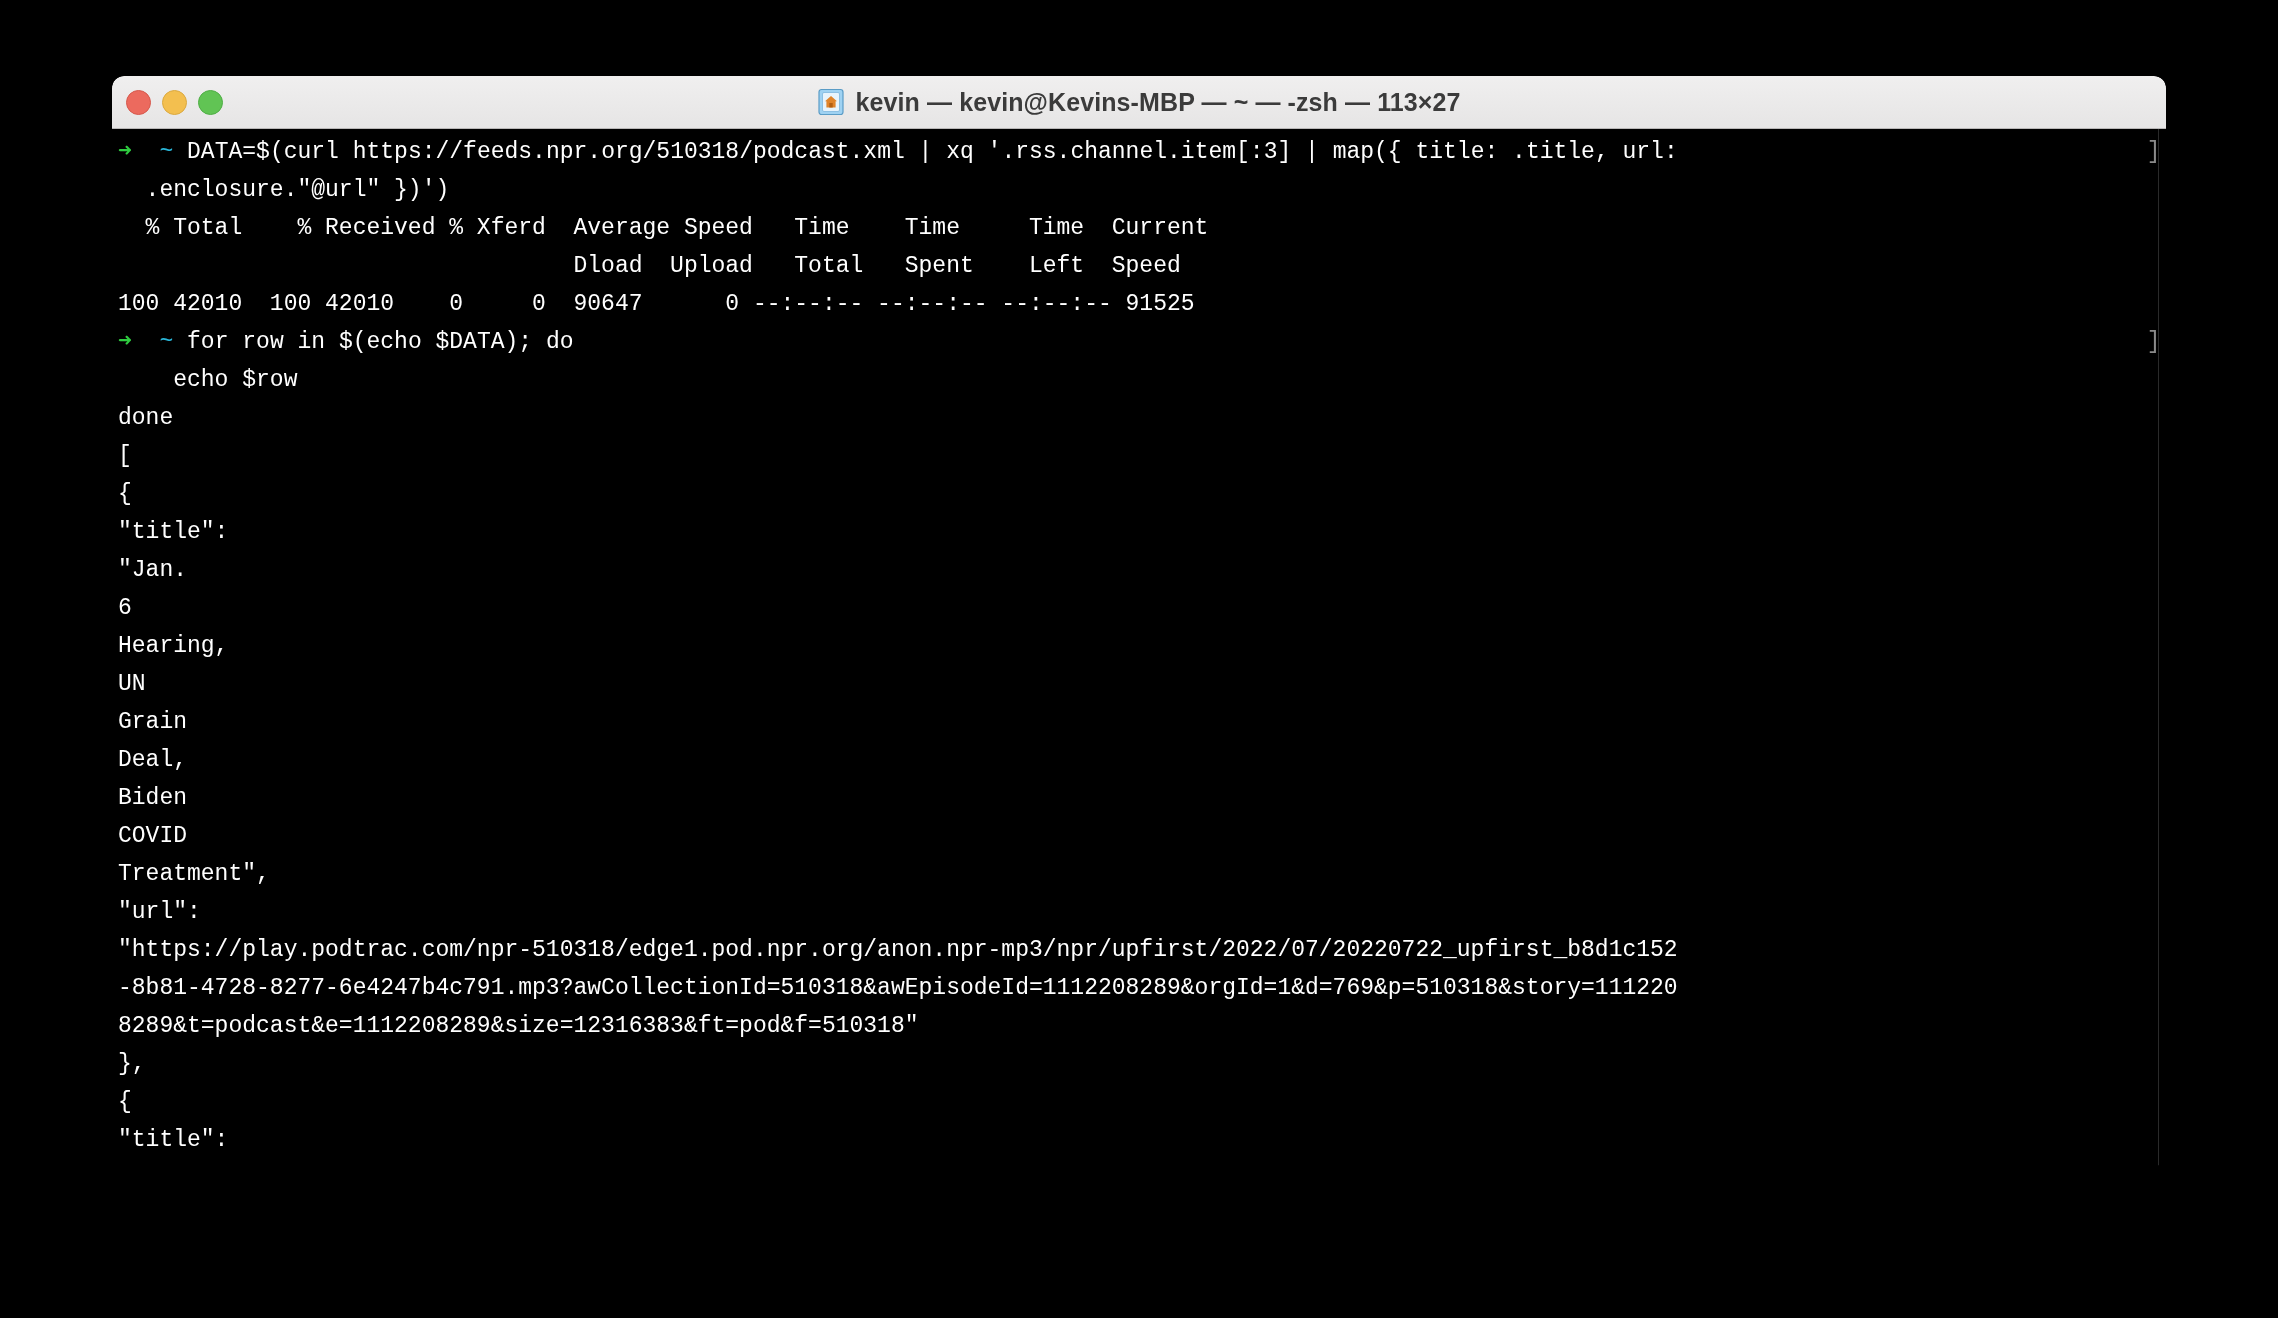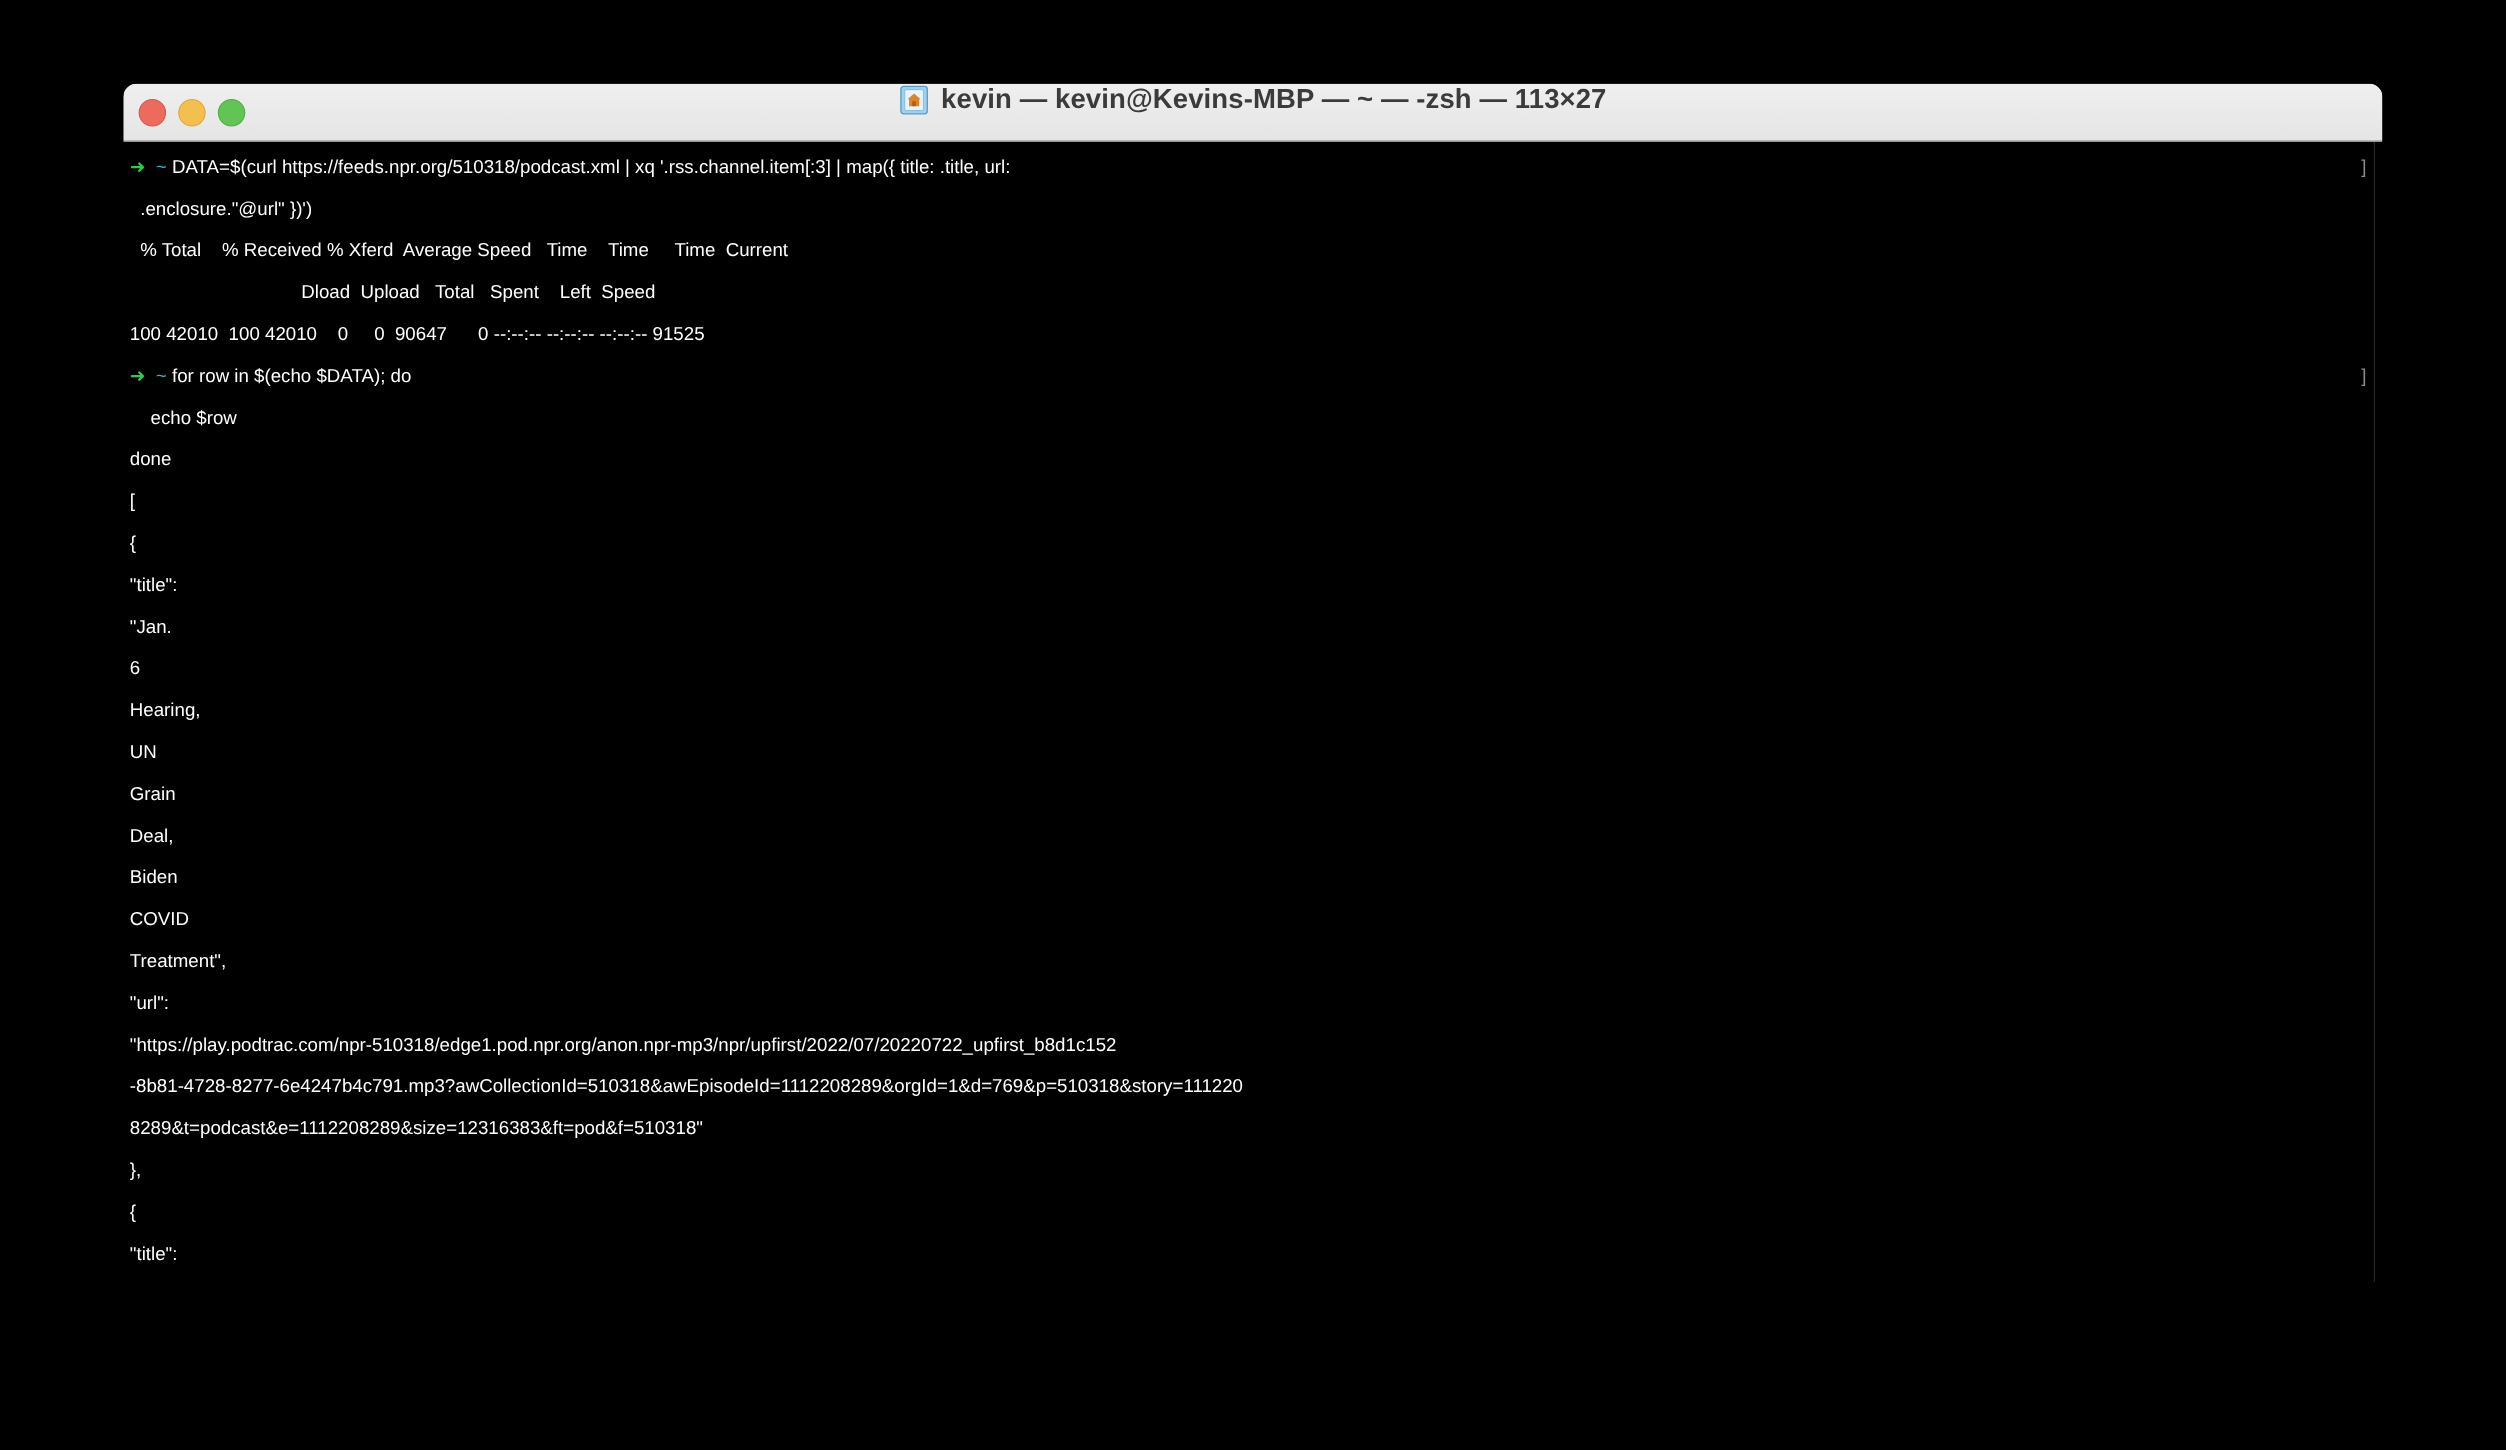--- a/index.html
+++ b/index.html
@@ -36,21 +36,21 @@
   }
 
   
   #titlebar {
     position: relative;
     height: 52px;
     min-height: 52px;
     background: linear-gradient(to bottom, #f0efef 0%, #e6e5e5 100%);
     border-bottom: 1px solid #b8b6b6;
     display: flex;
-    align-items: flex-start;
+    align-items: center;
     border-top-left-radius: 12px;
     border-top-right-radius: 12px;
   }
 
   #traffic-lights {
     position: absolute;
     left: 14px;
     top: 0;
     height: 52px;
     display: flex;
@@ -94,22 +94,22 @@
     flex: 1;
     background: #000000;
     position: relative;
     padding: 4px 0 0 0;
     overflow: hidden;
   }
 
   #term-lines {
     position: relative;
     padding-left: 6px;
-    font-family: Liberation Sans, sans-serif;
-    font-size: 17px;
+    font-family: Liberation Mono, monospace;
+    font-size: 23px;
     line-height: 38px;
     color: #ffffff;
     white-space: pre;
     letter-spacing: 0px;
   }
 
   .line {
     height: 38px;
     white-space: pre;
     position: relative;

